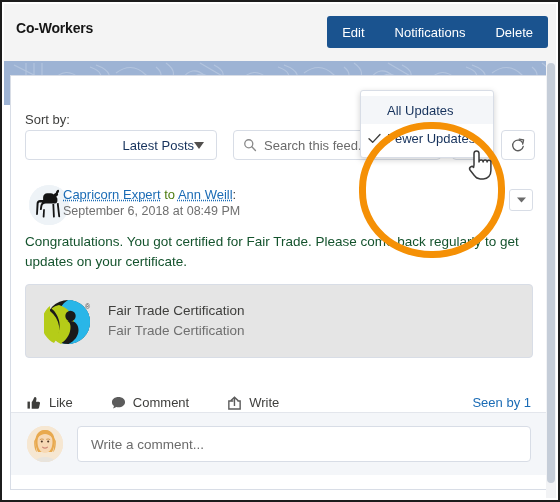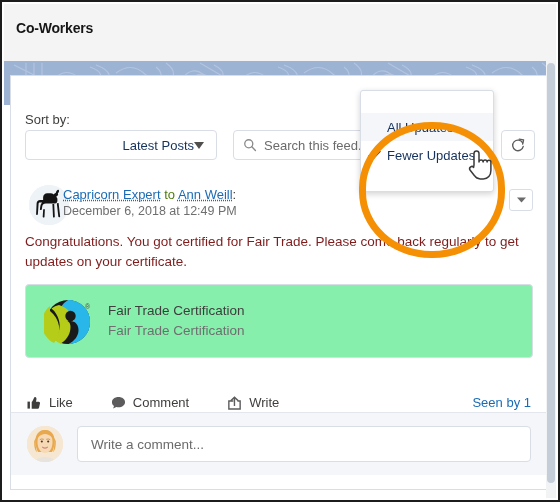--- a/index.html
+++ b/index.html
@@ -175,21 +175,21 @@
   
   .dropdown {
     position: absolute;
     left: 358px;
     top: 88px;
     width: 132px;
     background: #ffffff;
     border: 1px solid #d8dde6;
     border-radius: 3px;
     box-shadow: 0 2px 6px rgba(0,0,0,0.18);
-    padding: 22px 0;
+    padding: 5px 0;
     z-index: 40;
   }
   .dd-item {
     height: 28px;
     display: flex;
     align-items: center;
     font-size: 13px;
     color: #16325c;
     cursor: pointer;
   }
@@ -257,34 +257,34 @@
     align-items: center;
     justify-content: center;
     cursor: pointer;
   }
   .post-body {
     position: absolute;
     left: 14px;
     top: 56px;
     width: 508px;
     font-size: 13.5px;
-    color: #7f1d1d;
+    color: #14532d;
     line-height: 20px;
   }
 
   
   .attach-card {
     position: absolute;
     left: 14px;
     top: 108px;
     width: 508px;
     height: 74px;
     border: 1px solid #d8dde6;
     border-radius: 4px;
-    background: #86efac;
+    background: #e5e5e5;
     box-sizing: border-box;
     display: flex;
     align-items: center;
     cursor: pointer;
   }
   .attach-logo {
     margin-left: 18px;
     margin-right: 14px;
     flex: none;
   }
@@ -416,20 +416,25 @@
     pointer-events: none;
   }
 </style>
 </head>
 <body>
 
 <div id="screen">
 
   <div class="app-header">
     <div class="page-title">Co-Workers</div>
+    <div class="header-actions">
+      <div class="header-btn">Edit</div>
+      <div class="header-btn">Notifications</div>
+      <div class="header-btn">Delete</div>
+    </div>
   </div>
 
   <div class="banner">
     <svg width="556" height="44" viewBox="0 0 556 44">
       <g fill="none" stroke="#b8c8e0" stroke-width="1.1" opacity="0.85">
         <path d="M10 4 L34 16 L10 28"></path>
         <path d="M22 2 L22 18"></path>
         <path d="M30 2 L30 18"></path>
         <path d="M38 2 L38 18"></path>
         <path d="M48 20 q14 -16 28 -2 q6 8 -4 12"></path>
@@ -506,21 +511,21 @@
             <path d="M27.8 18.3 l1.8 -0.4 l1.5 13.3 c0.1 0.6 -0.3 1.0 -0.8 1.1 c-0.5 0.1 -1.0 -0.3 -1.0 -0.8 z"></path>
             <path d="M26.8 8.0 c0.2 -1.8 1.6 -3.4 2.6 -3.2 c1.0 0.2 0.9 1.9 -0.2 3.3 c-0.7 0.9 -1.6 1.5 -2.1 1.3 z"></path>
           </g>
         </svg>
       </div>
 
       <div class="post-meta">
         <div>
           <span class="post-author">Capricorn Expert</span><span class="post-to"> to </span><span class="post-recipient">Ann Weill</span><span class="post-colon">:</span>
         </div>
-        <div class="post-time">December 6, 2018 at 12:49 PM</div>
+        <div class="post-time">September 6, 2018 at 08:49 PM</div>
       </div>
 
       <div class="post-menu-btn">
         <svg width="11" height="8" viewBox="0 0 11 8">
           <path d="M1 1.5 L5.5 6.5 L10 1.5 Z" fill="#6b6b6b"></path>
         </svg>
       </div>
 
       <div class="post-body">Congratulations. You got certified for Fair Trade. Please come back regularly to get updates on your certificate.</div>
 

